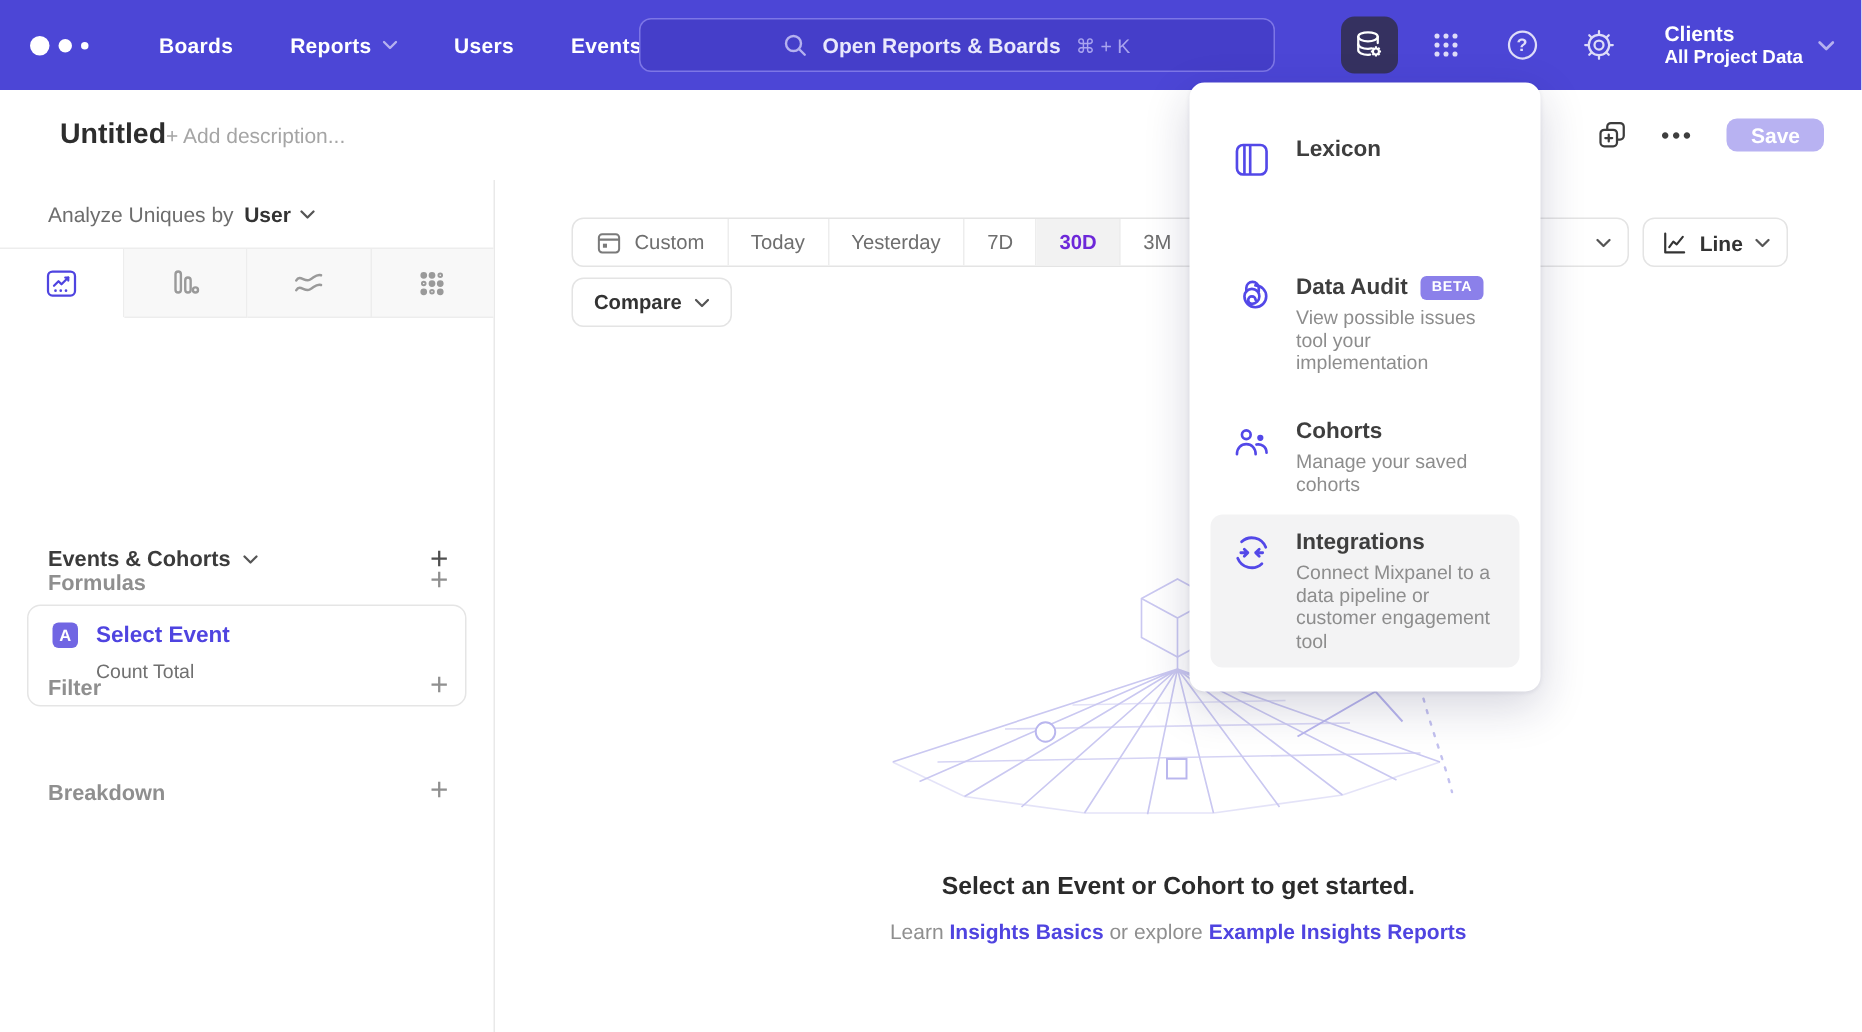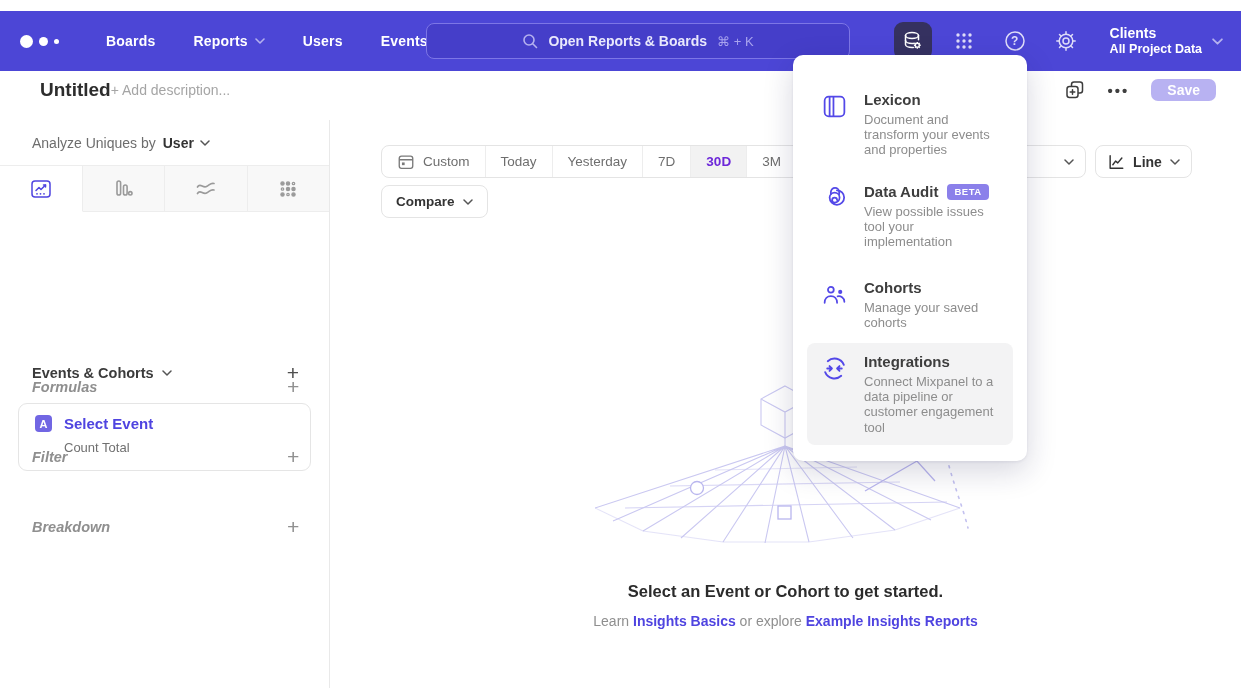--- a/index.html
+++ b/index.html
@@ -5,21 +5,21 @@
   * { margin:0; padding:0; box-sizing:border-box; }
   html,body { width:1241px; height:688px; }
   body {
     position:relative; overflow:hidden; background:#fff;
     font-family:"Liberation Sans", sans-serif; color:#3c3c3c;
   }
   svg { display:block; }
 
   
   .navbar{position:absolute;top:0;left:0;right:0;height:60px;background:#4c46d6;z-index:40;
-    display:flex;align-items:center;color:#fff;margin-top:11px;}
+    display:flex;align-items:center;color:#fff;}
   .logo{display:flex;align-items:center;gap:6px;margin:0 28px 0 20px;cursor:pointer;}
   .logo .d1{width:13px;height:13px;border-radius:50%;background:#fff;}
   .logo .d2{width:9px;height:9px;border-radius:50%;background:#fff;}
   .logo .d3{width:5px;height:5px;border-radius:50%;background:#fff;}
   .nav-link{font-size:14px;font-weight:700;letter-spacing:.2px;margin:0 19px;cursor:pointer;
     display:flex;align-items:center;gap:7px;}
   .chev{flex:none;}
   .searchbar{position:absolute;left:426px;top:12px;width:424px;height:36px;background:#453ec9;
     border:1px solid #7d76e6;border-radius:8px;display:flex;align-items:center;justify-content:center;
     gap:10px;cursor:pointer;}
@@ -59,21 +59,21 @@
   .ec-title{font-size:14.5px;font-weight:700;color:#3b3b3b;display:flex;align-items:center;gap:8px;cursor:pointer;}
   .plus{font-size:21px;font-weight:400;color:#4f4f4f;line-height:20px;cursor:pointer;}
   .plus.dim{color:#909090;}
   .event-card{position:absolute;top:283px;left:18px;width:293px;height:68px;border:1px solid #e5e5e5;
     border-radius:9px;background:#fff;padding:11px 16px;cursor:pointer;}
   .event-row{display:flex;align-items:center;gap:12px;}
   .abadge{width:17px;height:17px;border-radius:4px;background:#7166e3;color:#fff;font-size:11px;
     font-weight:700;display:flex;align-items:center;justify-content:center;}
   .event-name{color:#4f44e0;font-size:15px;font-weight:600;}
   .event-metric{margin:8px 0 0 29px;color:#707070;font-size:13px;}
-  .side-row{position:absolute;left:32px;right:30px;display:flex;align-items:center;justify-content:space-between;font-style:italic;}
+  .side-row{position:absolute;left:32px;right:30px;display:flex;align-items:flex-end;justify-content:space-between;}
   .side-row .lbl{font-size:14.5px;font-weight:700;color:#8f8f8f;}
 
   
   .seg{position:absolute;left:381px;top:145px;height:33px;display:flex;background:#fff;
     border:1px solid #e4e4e4;border-radius:8px;z-index:1;overflow:hidden;text-align:center;}
   .seg-item{display:flex;align-items:center;gap:8px;padding:0 15px;font-size:13.5px;color:#6e6e6e;
     border-right:1px solid #ededed;cursor:pointer;white-space:nowrap;}
   .seg-item:last-child{border-right:none;}
   .seg-item.sel{background:#f2f2f2;color:#6d28d9;font-weight:700;}
   .compare-btn{position:absolute;left:381px;top:185px;height:33px;display:flex;align-items:center;gap:8px;
@@ -393,21 +393,20 @@
 
   <div class="mi" style="top:26px">
     <svg class="mi-icon" width="27" height="27" viewBox="0 0 26 26">
       <g fill="none" stroke="#5348e8" stroke-width="1.7" stroke-linejoin="round">
         <rect x="3.5" y="3.5" width="19" height="19" rx="4"></rect>
         <path d="M8.3 3.5v19M12 3.5v19"></path>
       </g>
     </svg>
     <div>
       <div class="mi-title">Lexicon</div>
-      <div class="mi-desc">Document and transform your events and properties</div>
     </div>
   </div>
 
   <div class="mi" style="top:118px">
     <svg class="mi-icon" width="27" height="27" viewBox="0 0 26 26">
       <g fill="none" stroke="#5348e8" stroke-width="1.7" stroke-linecap="round">
         <path d="M9.5 9V6.8a4 4 0 0 1 8 0V9"></path>
         <path d="M15.5 14.5a2.4 2.4 0 1 0-2.4 2.4 4.8 4.8 0 1 0-4.8-4.8 7 7 0 1 0 7-7"></path>
       </g>
     </svg>

